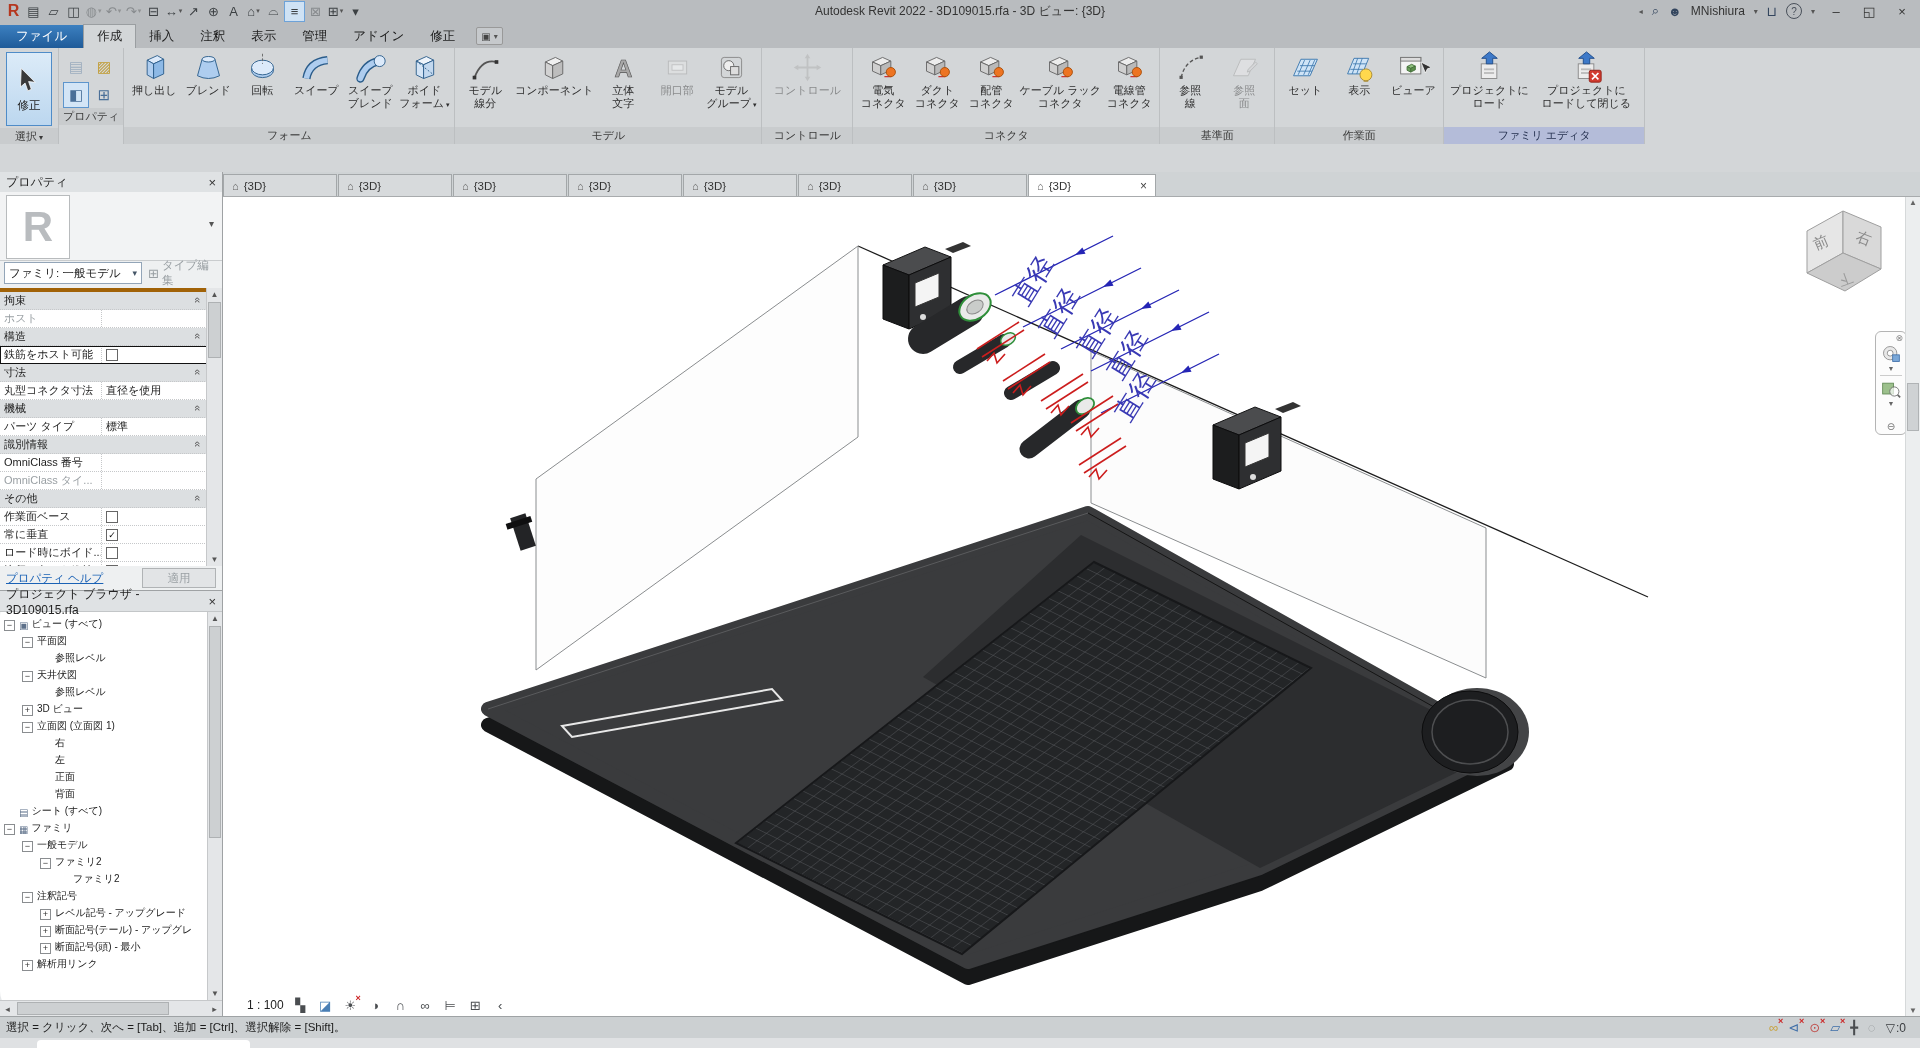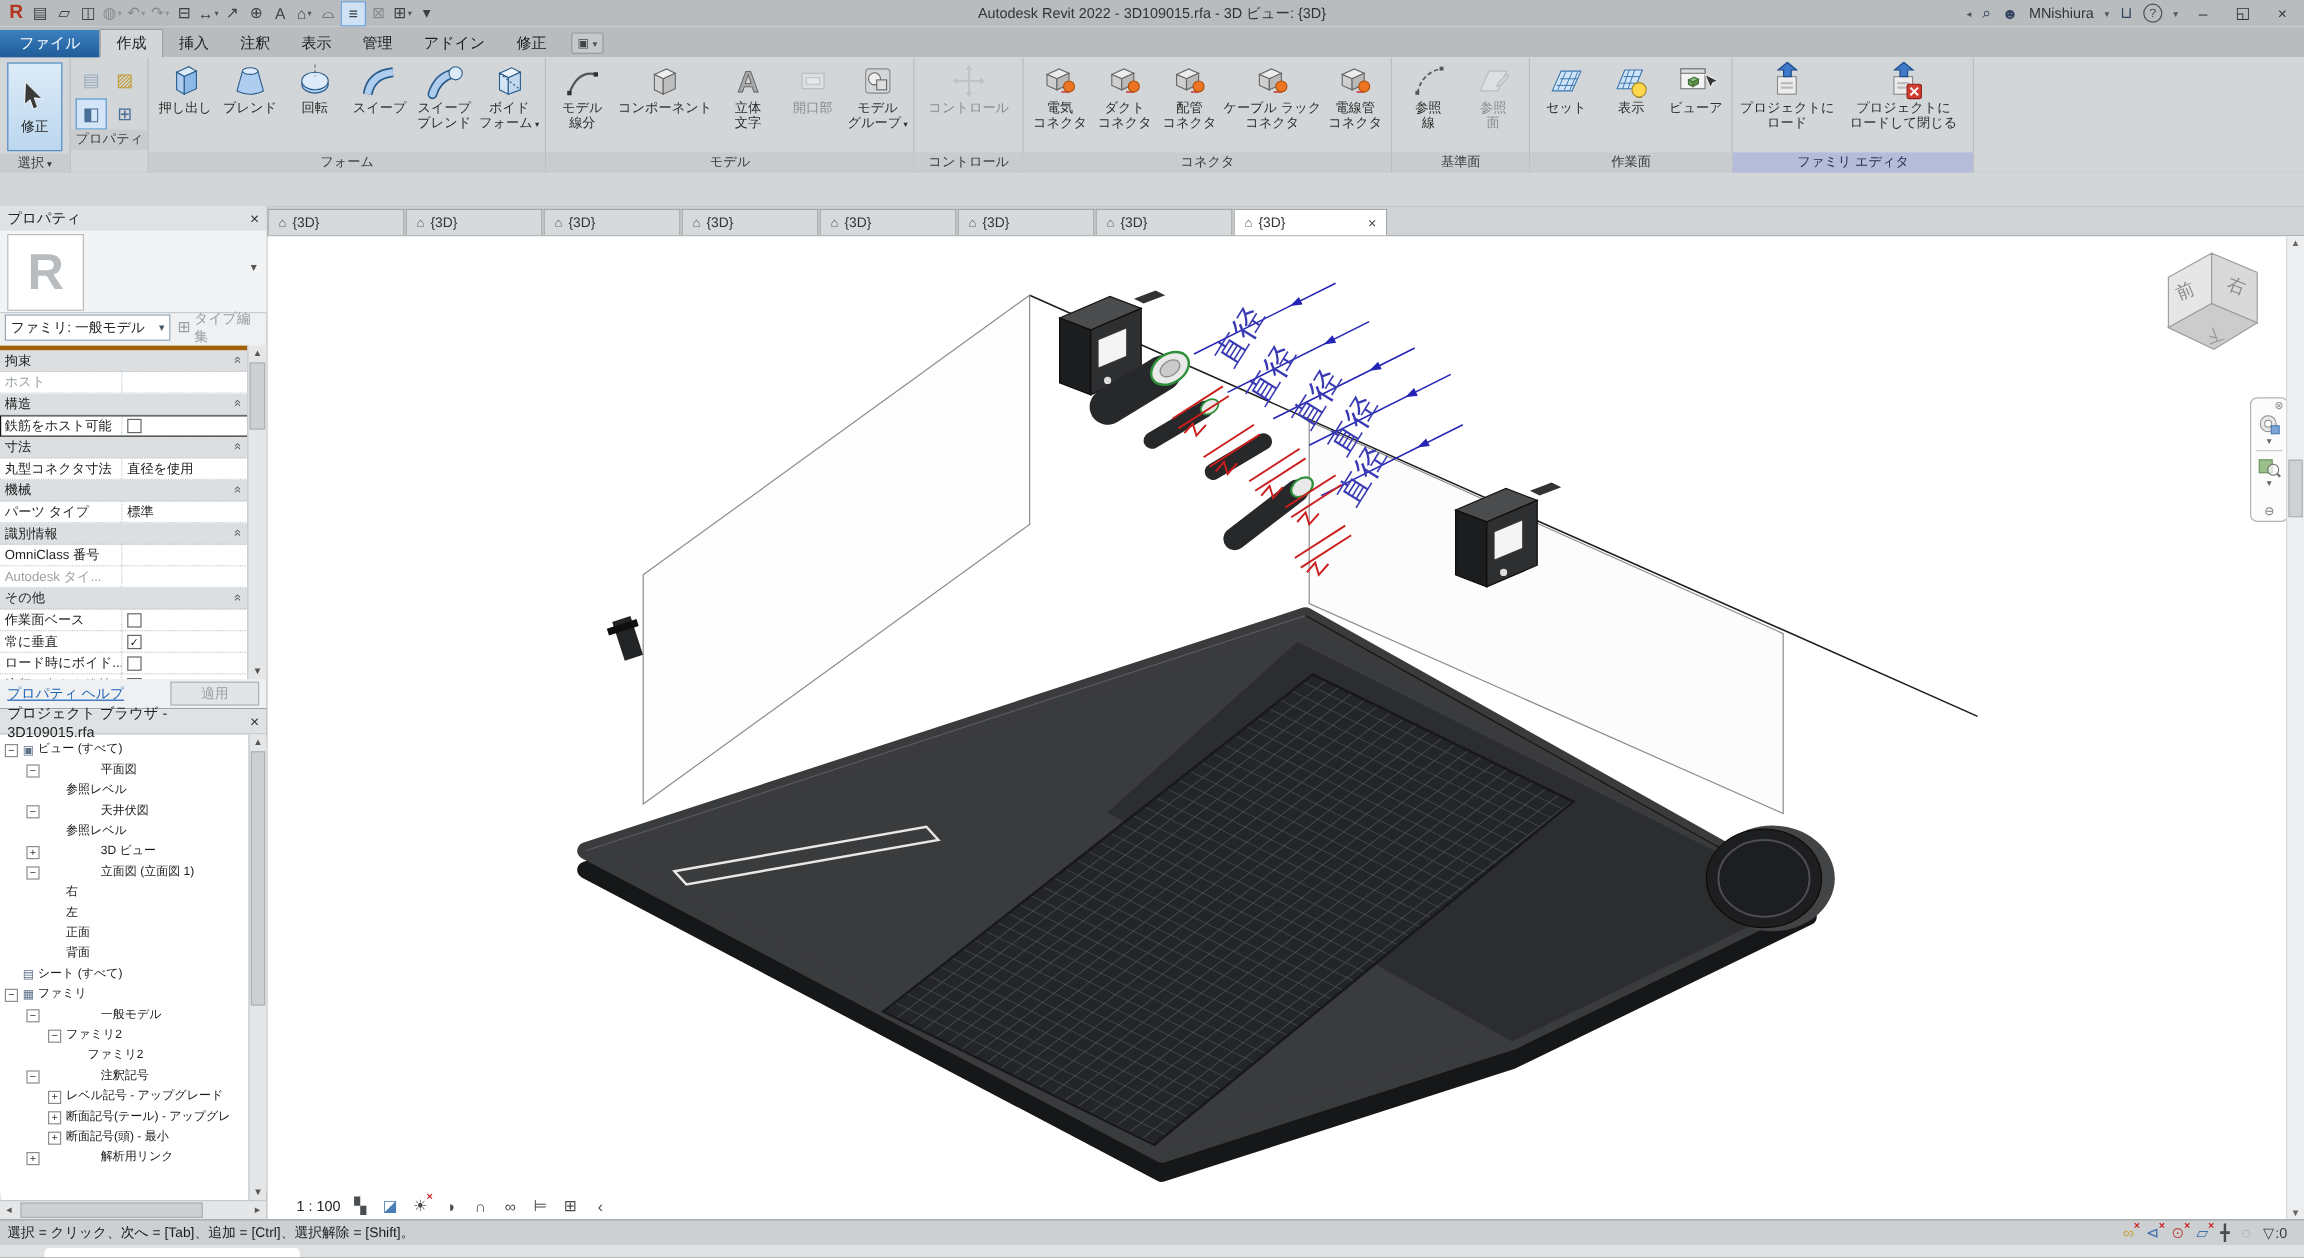--- a/index.html
+++ b/index.html
@@ -80,21 +80,21 @@
   .pscroll{position:absolute;top:116px;right:0;width:15px;bottom:24px;background:#e4e6e8;border-left:1px solid #c6c8ca;font-size:8px;color:#555;display:flex;flex-direction:column;align-items:center;padding:2px 0;}
   .scroll-thumb{width:11px;height:54px;background:#cdd0d2;border:1px solid #aeb1b3;margin-top:3px;}
   .scroll-down{margin-top:auto;}
   .pfooter{position:absolute;left:0;right:0;bottom:0;height:24px;display:flex;align-items:center;padding:0 6px;}
   .phelp{color:#1b62b5;text-decoration:underline;font-size:11.5px;}
   .apply{margin-left:auto;width:72px;height:18px;background:#e2e4e6;border:1px solid #b0b3b5;color:#9aa0a4;font-size:11.5px;display:flex;align-items:center;justify-content:center;}
 
   .browser{flex:1;position:relative;background:#fff;display:flex;flex-direction:column;border-radius:25px;}
   .tree{flex:1;overflow:hidden;padding-top:2px;position:relative;}
   .trow{height:17px;display:flex;align-items:flex-end;font-size:10px;color:#1a1a1a;white-space:nowrap;}
-  .trow.i0{padding-left:4px;}.trow.i1{padding-left:22px;gap:47px;}.trow.i2{padding-left:40px;}.trow.i3{padding-left:58px;}
+  .trow.i0{padding-left:4px;}.trow.i1{padding-left:22px;}.trow.i2{padding-left:40px;}.trow.i3{padding-left:58px;}
   .exp{width:9px;height:9px;border:1px solid #8a8d90;background:#fff;display:inline-flex;align-items:center;justify-content:center;font-size:9px;line-height:7px;color:#333;margin-right:4px;flex:0 0 9px;}
   .exp.none{visibility:hidden;}
   .exp.minus::before{content:"−";}
   .exp.plus::before{content:"+";}
   .tico{margin-right:3px;font-size:10px;color:#5d708a;}
   .tico.views::before{content:"▣";}
   .tico.sheets::before{content:"▤";}
   .tico.fams::before{content:"▦";}
   .bvscroll{position:absolute;right:0;top:0;bottom:0;width:14px;background:#e4e6e8;border-left:1px solid #c6c8ca;display:flex;flex-direction:column;align-items:center;font-size:8px;color:#555;padding:2px 0;}
   .hscroll{height:15px;background:#e4e6e8;border-top:1px solid #c6c8ca;display:flex;align-items:center;font-size:9px;color:#555;flex:0 0 15px;}
@@ -604,21 +604,21 @@
               <span class="pl">識別情報</span>
 
             </div>
 
             <div class="prow">
               <span class="pl">OmniClass 番号</span>
               <span class="pv"></span>
             </div>
 
             <div class="prow gray">
-              <span class="pl">Autodesk タイ...</span>
+              <span class="pl">OmniClass タイ...</span>
               <span class="pv"></span>
             </div>
 
             <div class="prow sec">
               <span class="pl">その他</span>
 
             </div>
 
             <div class="prow">
               <span class="pl">作業面ベース</span>

